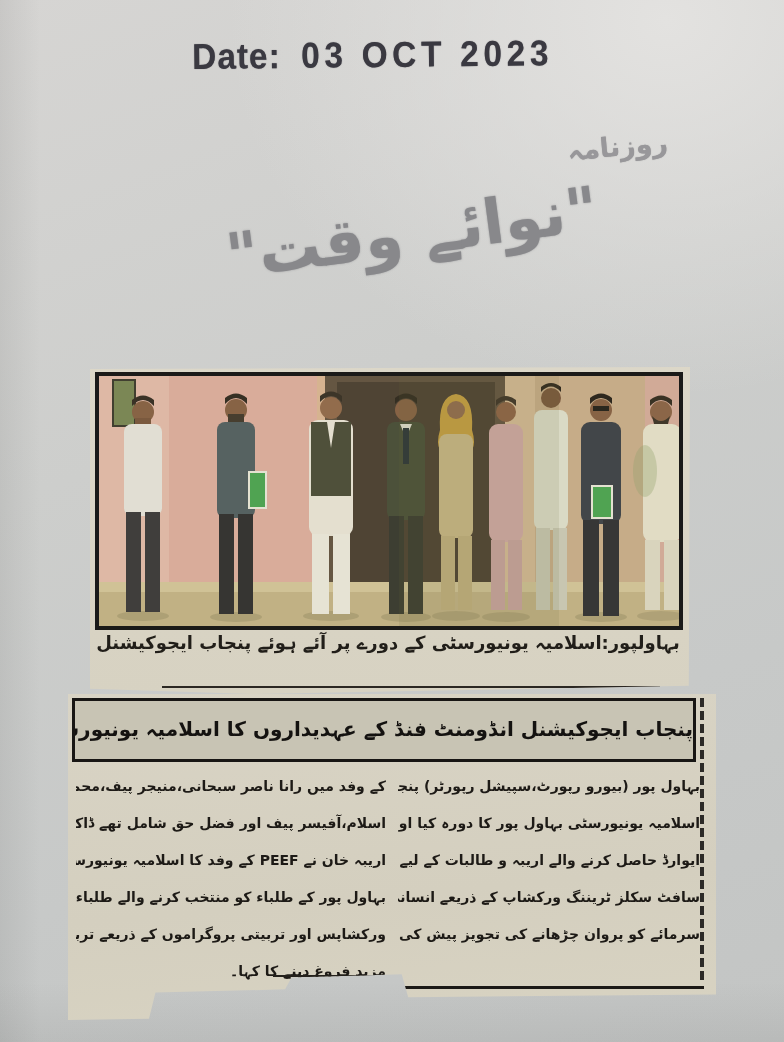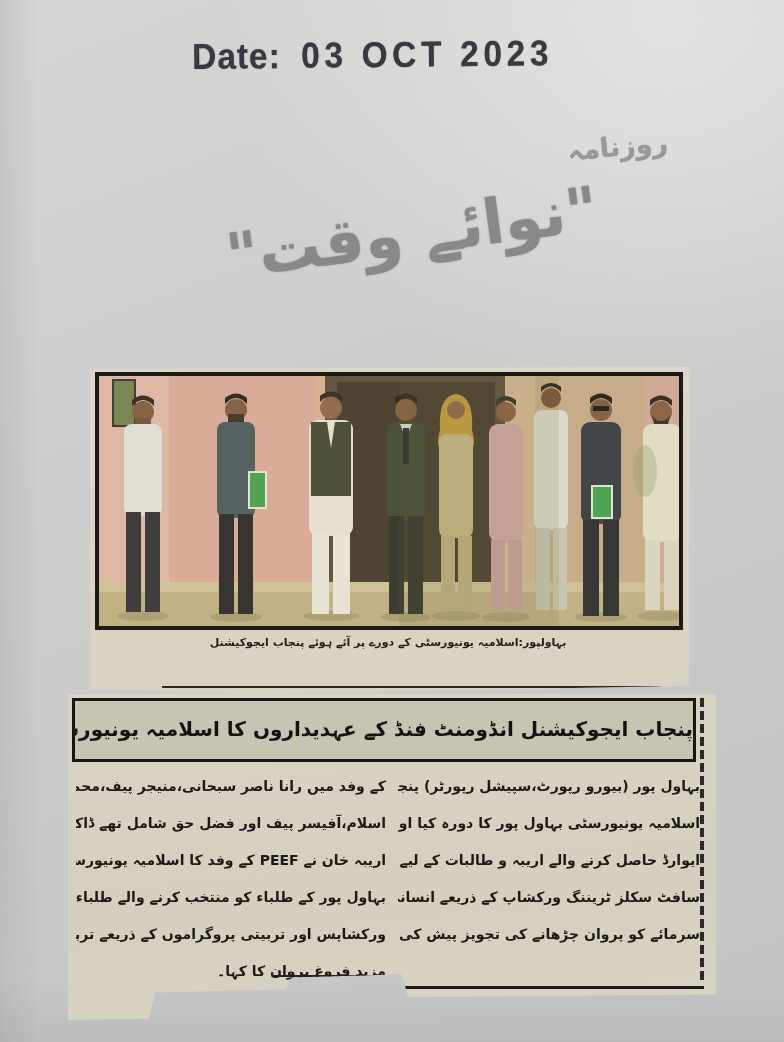--- a/index.html
+++ b/index.html
@@ -34,21 +34,21 @@
 
   
   .photo-piece{position:absolute;left:90px;top:367px;width:600px;height:327px;
     background:linear-gradient(180deg,#dcd7c8,#d7d2c2);
     clip-path:polygon(0 .6%,100% 0,99.8% 97.5%,56% 99%,27% 100%,0 98.4%);
     box-shadow:1px 2px 3px rgba(0,0,0,.18);}
   .photo-frame{position:absolute;left:5px;top:5px;width:580px;height:250px;
     border:4px solid #1b1a18;background:#d9ab9f;}
   .photo-frame svg{display:block;}
   .caption{position:absolute;left:4px;top:262px;width:588px;direction:rtl;
-    text-align:center;color:#211e19;font-weight:bold;font-size:11px;line-height:27px;
+    text-align:center;color:#211e19;font-weight:bold;font-size:18px;line-height:27px;
     white-space:nowrap;}
   .caption-rule{position:absolute;left:72px;top:319px;width:498px;height:2px;
     background:#2b2722;}
 
   
   .article-piece{position:absolute;left:68px;top:694px;width:648px;height:326px;
     background:linear-gradient(175deg,#d9d4c5 0%, #d4cfbf 60%, #d8d3c2 100%);
     clip-path:polygon(0 0,100% 0,100% 92.2%,52.5% 93%,51.5% 86%,34.5% 87%,33.5% 90.6%,13.5% 91.6%,12.5% 99.6%,0 100%);
     box-shadow:1px 2px 3px rgba(0,0,0,.15);}
   .headline-box{position:absolute;left:4px;top:4px;width:618px;height:58px;
@@ -211,19 +211,19 @@
       <div class="tline">سافٹ سکلز ٹریننگ ورکشاپ کے ذریعے انسانی</div>
       <div class="tline">سرمائے کو پروان چڑھانے کی تجویز پیش کی۔پیف</div>
     </div>
 
     <div class="col col-left" lang="ur">
       <div class="tline">کے وفد میں رانا ناصر سبحانی،منیجر پیف،محمد عثمان</div>
       <div class="tline">اسلام،آفیسر پیف اور فضل حق شامل تھے ڈاکٹر</div>
       <div class="tline">اریبہ خان نے PEEF کے وفد کا اسلامیہ یونیورسٹی</div>
       <div class="tline">بہاول پور کے طلباء کو منتخب کرنے والے طلباء کی</div>
       <div class="tline">ورکشاپس اور تربیتی پروگراموں کے ذریعے تربیت کو</div>
-      <div class="tline">مزید فروغ پروان کا کہا۔</div>
+      <div class="tline">مزید فروغ دینے کا کہا۔</div>
     </div>
 
     <div class="end-rule-right"></div>
     <div class="end-rule-left"></div>
   </div>
 </div>
 
 </body></html>

